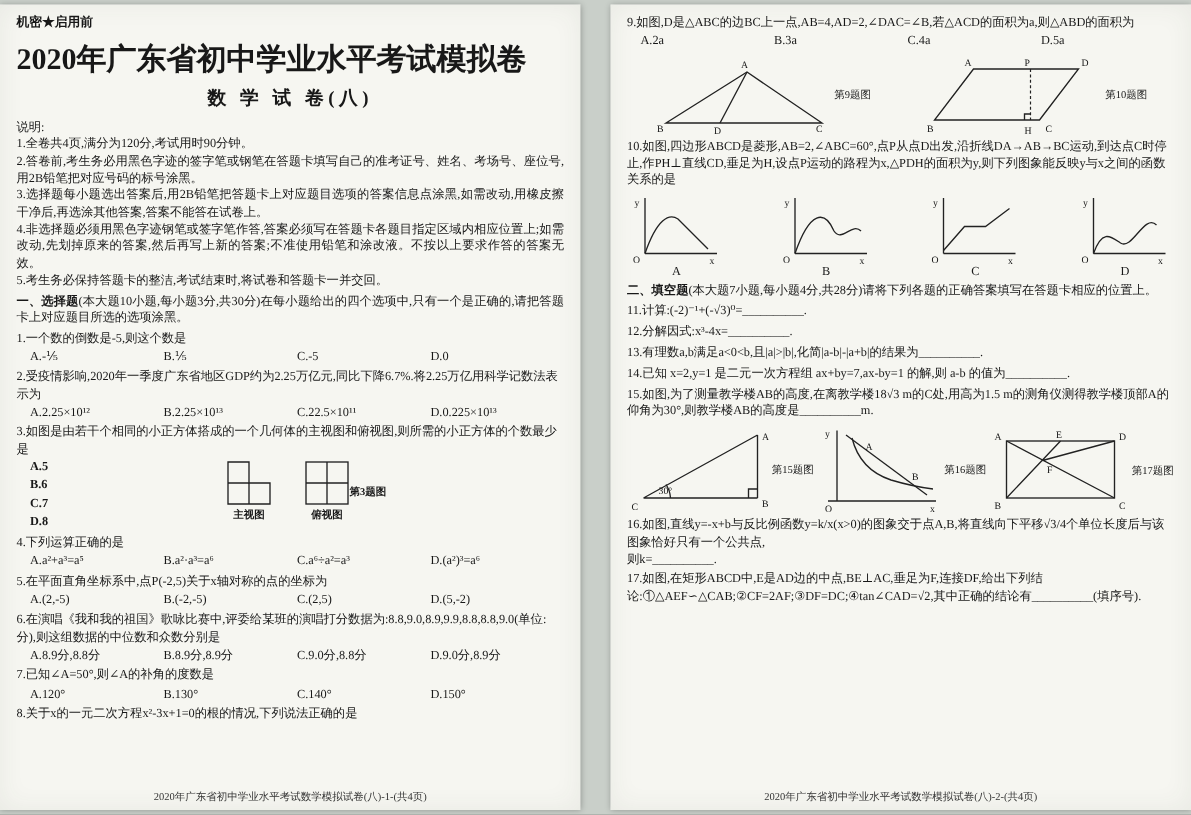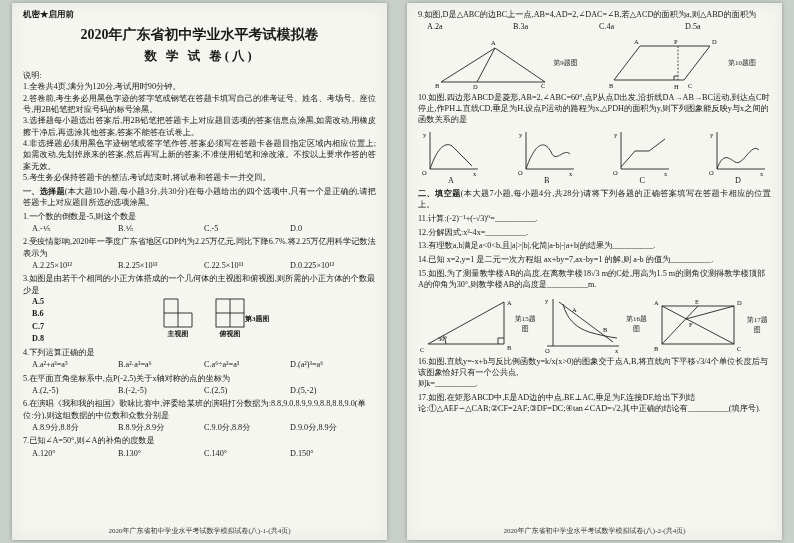--- a/index.html
+++ b/index.html
@@ -1,36 +1,36 @@
 <!DOCTYPE html>
 <html><head>
 <meta charset="utf-8">
 <style>
   * { box-sizing: border-box; }
   html, body { margin: 0; padding: 0; background: #9aa09a; }
   .scan {
     width: 794px; height: 543px;
     background: #c9cfc9;
     display: flex; gap: 20px;
-    padding: 3px 12px;
+    padding: 3px 0;
     font-family: "Liberation Serif", "DejaVu Serif", serif;
     color: #181818;
     position: relative;
     overflow: hidden;
   }
   .page {
     flex: 1;
     background: #f6f6f1;
     padding: 6px 11px 18px;
     position: relative;
     overflow: hidden;
     box-shadow: 0 0 4px rgba(0,0,0,.28), inset 0 0 18px rgba(60,70,60,.07);
   }
   .classified { font-weight: bold; font-size: 8.5px; }
-  .title { font-size: 14px; text-align: center; margin: 5px 0 0; font-weight: bold; font-family: Liberation Serif, serif; }
+  .title { font-size: 20px; margin: 5px 0 0; font-weight: bold; font-family: Liberation Serif, serif; }
   .subtitle { font-size: 12.5px; text-align: center; margin: 4px 0 5px; font-weight: bold; letter-spacing: 3px; }
   .t8 { font-size: 8.2px; line-height: 1.38; }
   p { margin: 0; }
   .note { font-size: 8.2px; line-height: 1.38; text-align: justify; }
   .section { margin-top: 3px; text-align: justify; }
   .section b { font-weight: bold; }
   .q { margin-top: 2px; }
   .opts { display: flex; padding-left: 9px; margin: 1px 0; }
   .opts span { flex: 1; }
   .opts-grid { display: flex; flex-wrap: wrap; padding-left: 9px; margin: 1px 0; }
@@ -162,20 +162,21 @@
       <p class="t8">7.已知∠A=50°,则∠A的补角的度数是</p>
       <div class="opts t8">
         <span>A.120°</span>
         <span>B.130°</span>
         <span>C.140°</span>
         <span>D.150°</span>
       </div>
     </div>
 
     <div class="q">
+      <p class="t8">8.关于x的一元二次方程x²-3x+1=0的根的情况,下列说法正确的是</p>
     </div>
 
     <div class="footer">2020年广东省初中学业水平考试数学模拟试卷(八)-1-(共4页)</div>
   </div>
 
   <div class="page">
 
     <div class="q" style="margin-top:0;">
       <p class="t8">9.如图,D是△ABC的边BC上一点,AB=4,AD=2,∠DAC=∠B,若△ACD的面积为a,则△ABD的面积为</p>
       <div class="opts t8">

